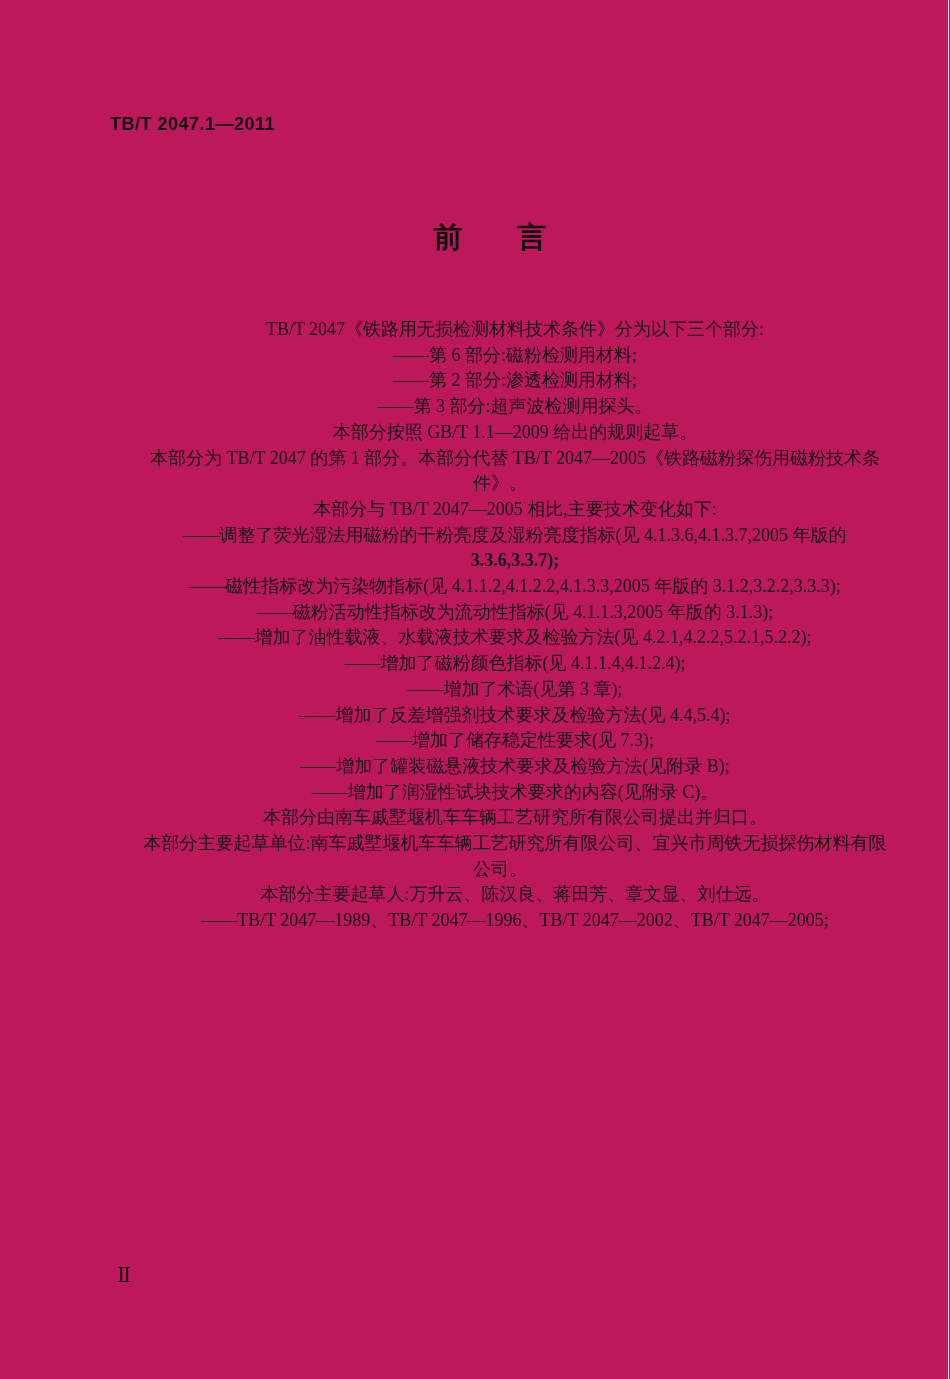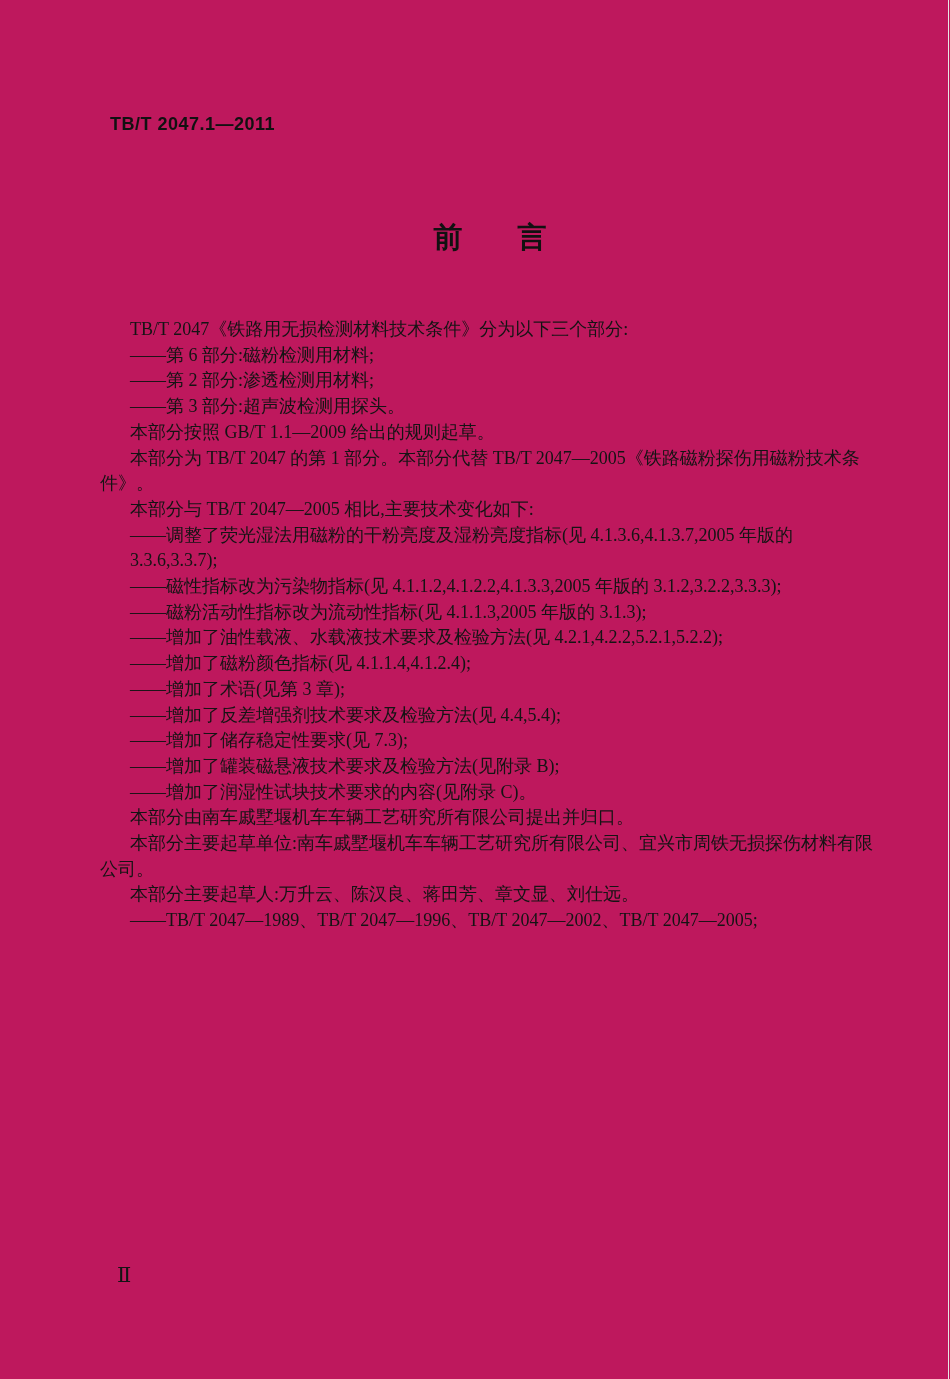--- a/index.html
+++ b/index.html
@@ -52,24 +52,24 @@
   }
   .body-text {
     position: absolute;
     left: 100px;
     top: 317px;
     width: 800px;
     font-size: 18px;
     line-height: 25.7px;
     white-space: nowrap;
   }
-  .ln { margin: 0; }
+  .ln { margin: 0; text-align: center; }
   .ind  { margin-left: 30px; }
   .cont { margin-left: 0; }
-  .cont2 { margin-left: 30px; }
+  .cont2 { margin-left: 30px; font-weight: bold; }
   .page-number {
     position: absolute;
     left: 117px;
     top: 1263px;
     font-size: 21px;
     color: #141414;
   }
 </style>
 </head>
 <body>

